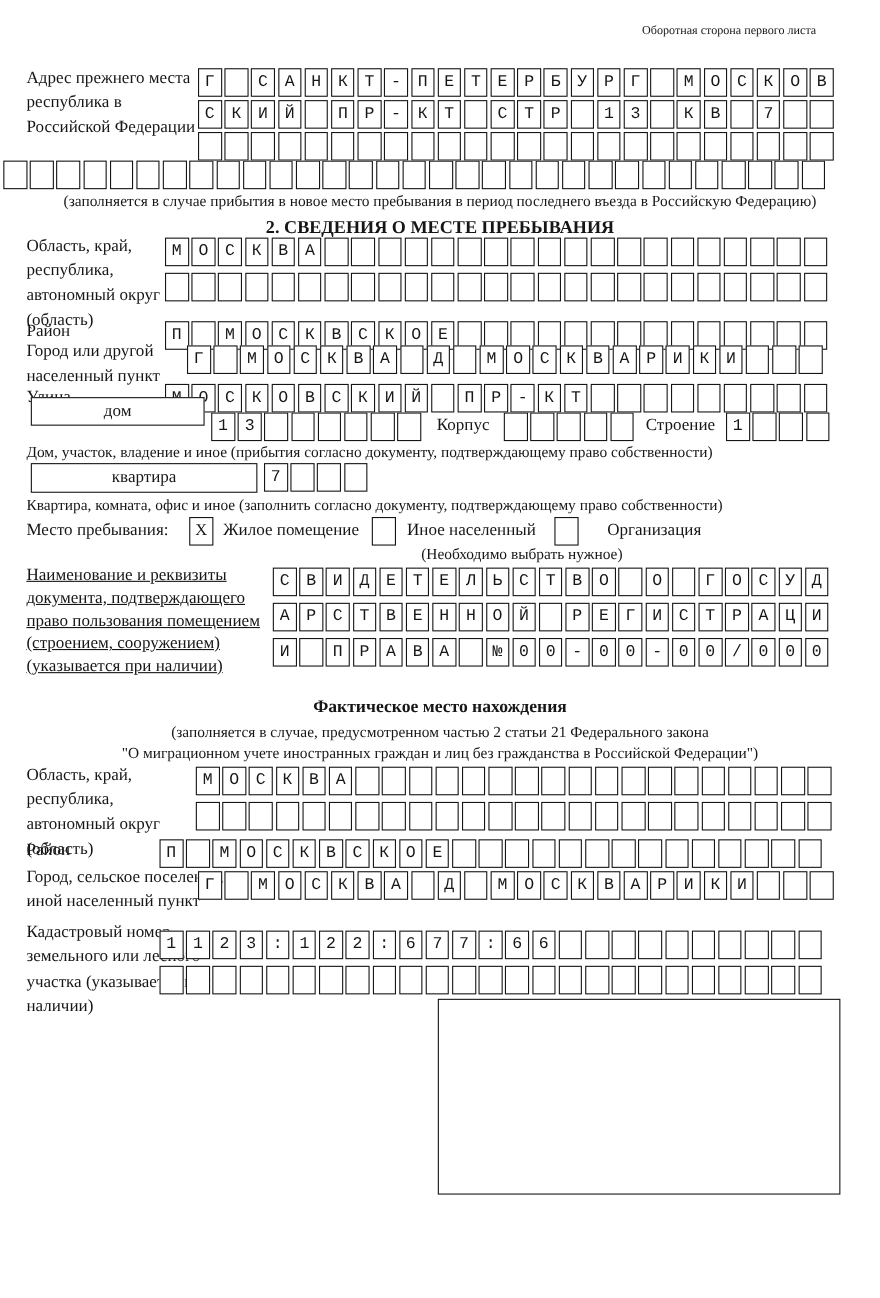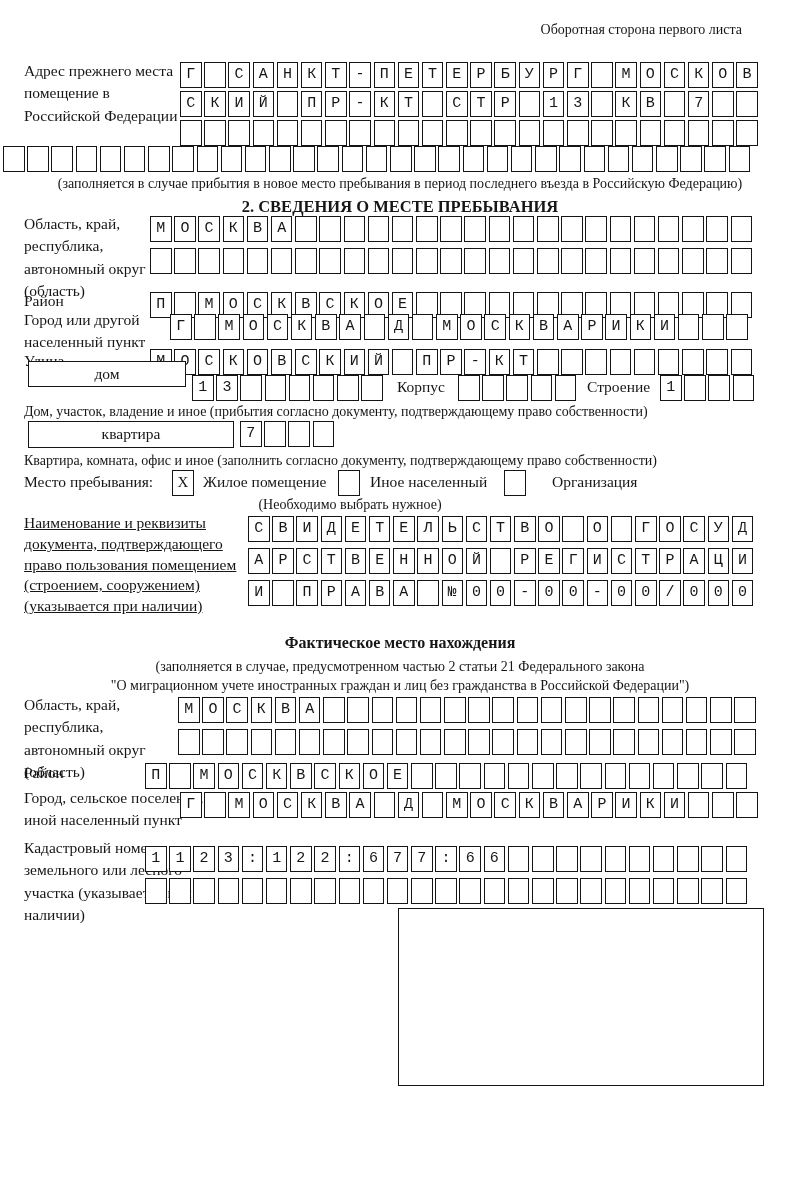--- a/index.html
+++ b/index.html
@@ -1,20 +1,20 @@
 <!DOCTYPE html>
 <html lang="ru"><head>
 <meta charset="utf-8">
 <style>
   html,body{margin:0;padding:0;background:#fff;}
   .page{
     position:relative;width:800px;height:1180px;background:#ffffff;overflow:hidden;
     font-family:"Liberation Serif","DejaVu Serif",serif;color:#161616;
   }
-  .hdr{position:absolute;top:22px;right:58px;font-size:14px;}
+  .hdr{position:absolute;top:22px;right:58px;font-size:11px;}
   .lbl{position:absolute;font-size:15.5px;line-height:1.45;}
   .lbl.tight{line-height:1.34;text-decoration:underline;}
   .note{position:absolute;font-size:14px;}
   .center{left:0;width:800px;text-align:center;}
   .sec-title{position:absolute;font-weight:bold;font-size:16.5px;}
   .cells{position:absolute;white-space:nowrap;font-family:Liberation Mono, monospace;}
   .cell{
     display:inline-block;box-sizing:border-box;width:21.5px;height:26px;
     border:1.6px solid #151515;margin-right:2.7px;text-align:center;
     font-size:15px;line-height:23px;vertical-align:top;background:#fff;
@@ -30,21 +30,21 @@
   .opt{position:absolute;font-size:15.5px;}
   .stamp{position:absolute;border:1.9px solid #151515;background:#fff;}
 </style>
 </head>
 <body>
 
 <div class="page">
 
   <div class="hdr">Оборотная сторона первого листа</div>
 
-  <div class="lbl" style="left:24px;top:60px;width:158px">Адрес прежнего места помещение в Российской Федерации</div>
+  <div class="lbl" style="left:24px;top:60px;width:158px">Адрес прежнего места республика в Российской Федерации</div>
   <div class="cells" style="left:180px;top:62px"><span class="cell">Г</span><span class="cell"></span><span class="cell">С</span><span class="cell">А</span><span class="cell">Н</span><span class="cell">К</span><span class="cell">Т</span><span class="cell">-</span><span class="cell">П</span><span class="cell">Е</span><span class="cell">Т</span><span class="cell">Е</span><span class="cell">Р</span><span class="cell">Б</span><span class="cell">У</span><span class="cell">Р</span><span class="cell">Г</span><span class="cell"></span><span class="cell">М</span><span class="cell">О</span><span class="cell">С</span><span class="cell">К</span><span class="cell">О</span><span class="cell">В</span></div>
   <div class="cells" style="left:180px;top:91px"><span class="cell">С</span><span class="cell">К</span><span class="cell">И</span><span class="cell">Й</span><span class="cell"></span><span class="cell">П</span><span class="cell">Р</span><span class="cell">-</span><span class="cell">К</span><span class="cell">Т</span><span class="cell"></span><span class="cell">С</span><span class="cell">Т</span><span class="cell">Р</span><span class="cell"></span><span class="cell">1</span><span class="cell">3</span><span class="cell"></span><span class="cell">К</span><span class="cell">В</span><span class="cell"></span><span class="cell">7</span><span class="cell"></span><span class="cell"></span></div>
   <div class="cells" style="left:180px;top:120px"><span class="cell"></span><span class="cell"></span><span class="cell"></span><span class="cell"></span><span class="cell"></span><span class="cell"></span><span class="cell"></span><span class="cell"></span><span class="cell"></span><span class="cell"></span><span class="cell"></span><span class="cell"></span><span class="cell"></span><span class="cell"></span><span class="cell"></span><span class="cell"></span><span class="cell"></span><span class="cell"></span><span class="cell"></span><span class="cell"></span><span class="cell"></span><span class="cell"></span><span class="cell"></span><span class="cell"></span></div>
   <div class="cells" style="left:3px;top:146px"><span class="cell"></span><span class="cell"></span><span class="cell"></span><span class="cell"></span><span class="cell"></span><span class="cell"></span><span class="cell"></span><span class="cell"></span><span class="cell"></span><span class="cell"></span><span class="cell"></span><span class="cell"></span><span class="cell"></span><span class="cell"></span><span class="cell"></span><span class="cell"></span><span class="cell"></span><span class="cell"></span><span class="cell"></span><span class="cell"></span><span class="cell"></span><span class="cell"></span><span class="cell"></span><span class="cell"></span><span class="cell"></span><span class="cell"></span><span class="cell"></span><span class="cell"></span><span class="cell"></span><span class="cell"></span><span class="cell"></span></div>
   <div class="note center" style="top:176px">(заполняется в случае прибытия в новое место пребывания в период последнего въезда в Российскую Федерацию)</div>
 
   <div class="sec-title center" style="top:197px">2. СВЕДЕНИЯ О МЕСТЕ ПРЕБЫВАНИЯ</div>
 
   <div class="lbl" style="left:24px;top:213px;width:125px">Область, край, республика, автономный округ (область)</div>
   <div class="cells" style="left:150px;top:216px"><span class="cell">М</span><span class="cell">О</span><span class="cell">С</span><span class="cell">К</span><span class="cell">В</span><span class="cell">А</span><span class="cell"></span><span class="cell"></span><span class="cell"></span><span class="cell"></span><span class="cell"></span><span class="cell"></span><span class="cell"></span><span class="cell"></span><span class="cell"></span><span class="cell"></span><span class="cell"></span><span class="cell"></span><span class="cell"></span><span class="cell"></span><span class="cell"></span><span class="cell"></span><span class="cell"></span><span class="cell"></span><span class="cell"></span></div>
@@ -73,21 +73,21 @@
 
   <div class="note" style="left:24px;top:453px">Квартира, комната, офис и иное (заполнить согласно документу, подтверждающему право собственности)</div>
 
   <div class="opt" style="left:24px;top:473px">Место пребывания:</div>
   <div class="cb" style="left:172px;top:470px">X</div>
   <div class="opt" style="left:203px;top:473px">Жилое помещение</div>
   <div class="cb" style="left:338px;top:470px"></div>
   <div class="opt" style="left:370px;top:473px">Иное населенный</div>
   <div class="cb" style="left:504px;top:470px"></div>
   <div class="opt" style="left:552px;top:473px">Организация</div>
-  <div class="note" style="left:150px;top:497px;width:400px;text-align:center">(Необходимо выбрать нужное)</div>
+  <div class="note" style="left:166px;top:497px;width:400px;text-align:right">(Необходимо выбрать нужное)</div>
 
   <div class="lbl tight" style="left:24px;top:513px;width:222px">Наименование и реквизиты документа, подтверждающего право пользования помещением (строением, сооружением) (указывается при наличии)</div>
   <div class="cells" style="left:248px;top:516px"><span class="cell">С</span><span class="cell">В</span><span class="cell">И</span><span class="cell">Д</span><span class="cell">Е</span><span class="cell">Т</span><span class="cell">Е</span><span class="cell">Л</span><span class="cell">Ь</span><span class="cell">С</span><span class="cell">Т</span><span class="cell">В</span><span class="cell">О</span><span class="cell"></span><span class="cell">О</span><span class="cell"></span><span class="cell">Г</span><span class="cell">О</span><span class="cell">С</span><span class="cell">У</span><span class="cell">Д</span></div>
   <div class="cells" style="left:248px;top:548px"><span class="cell">А</span><span class="cell">Р</span><span class="cell">С</span><span class="cell">Т</span><span class="cell">В</span><span class="cell">Е</span><span class="cell">Н</span><span class="cell">Н</span><span class="cell">О</span><span class="cell">Й</span><span class="cell"></span><span class="cell">Р</span><span class="cell">Е</span><span class="cell">Г</span><span class="cell">И</span><span class="cell">С</span><span class="cell">Т</span><span class="cell">Р</span><span class="cell">А</span><span class="cell">Ц</span><span class="cell">И</span></div>
   <div class="cells" style="left:248px;top:580px"><span class="cell">И</span><span class="cell"></span><span class="cell">П</span><span class="cell">Р</span><span class="cell">А</span><span class="cell">В</span><span class="cell">А</span><span class="cell"></span><span class="cell">№</span><span class="cell">0</span><span class="cell">0</span><span class="cell">-</span><span class="cell">0</span><span class="cell">0</span><span class="cell">-</span><span class="cell">0</span><span class="cell">0</span><span class="cell">/</span><span class="cell">0</span><span class="cell">0</span><span class="cell">0</span></div>
 
   <div class="sec-title center" style="top:634px;font-size:16px">Фактическое место нахождения</div>
   <div class="note center" style="top:659px">(заполняется в случае, предусмотренном частью 2 статьи 21 Федерального закона</div>
   <div class="note center" style="top:678px">"О миграционном учете иностранных граждан и лиц без гражданства в Российской Федерации")</div>
 

